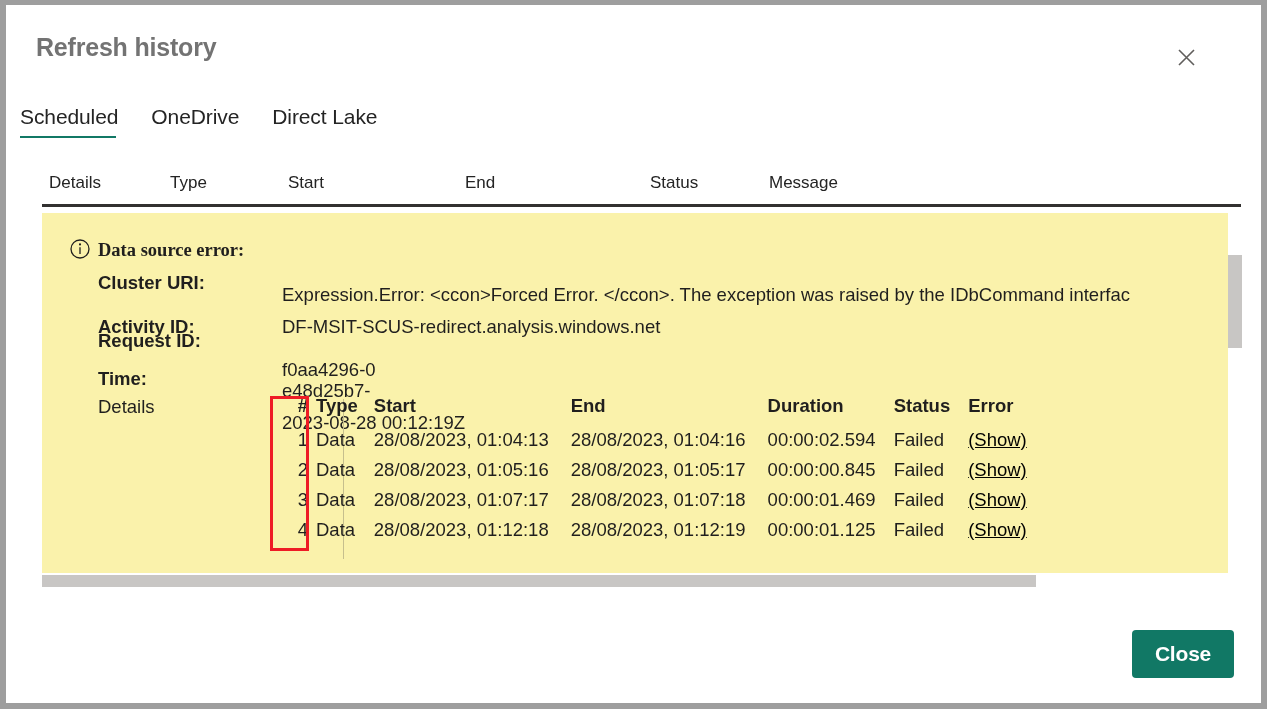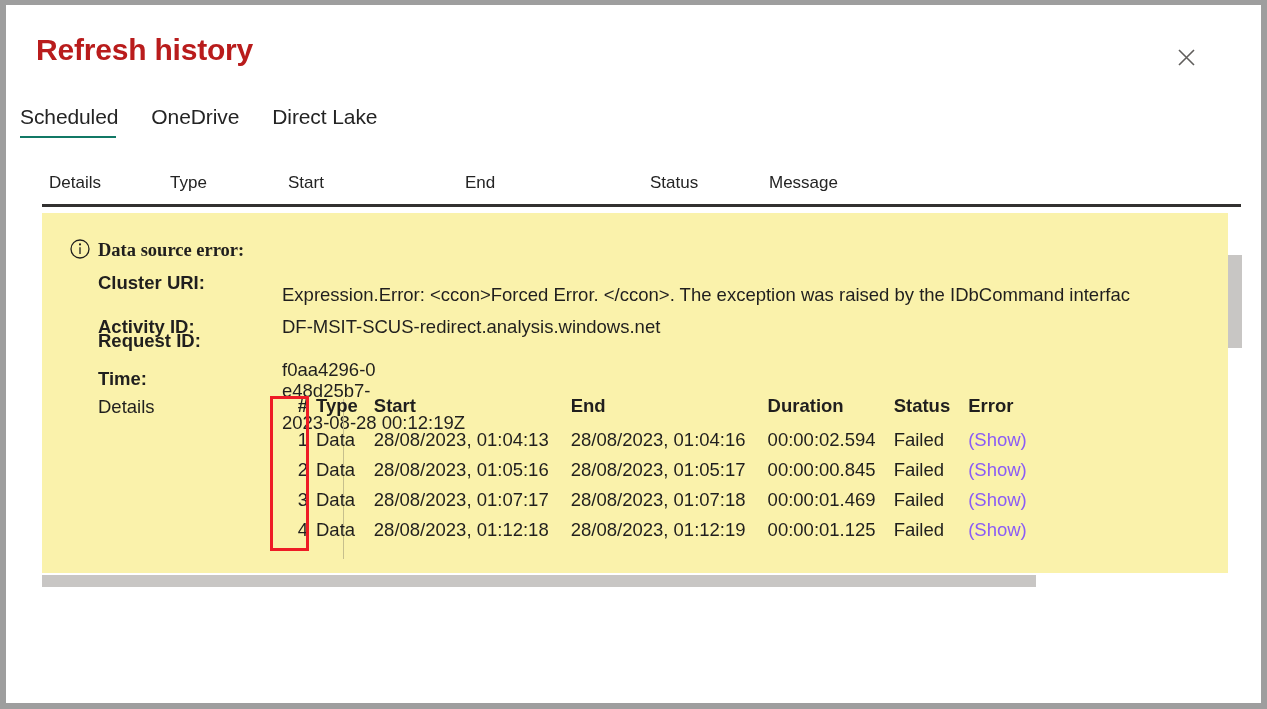--- a/index.html
+++ b/index.html
@@ -34,23 +34,23 @@
     background: #ffffff;
     box-sizing: border-box;
     overflow: hidden;
   }
 
   
   #dialog-title {
     position: absolute;
     left: 30px;
     top: 28px;
-    font-size: 30px;
+    font-size: 25px;
     font-weight: bold;
-    color: #b91c1c;
+    color: #737373;
     letter-spacing: -0.2px;
     white-space: nowrap;
   }
 
   #close-x {
     position: absolute;
     left: 1158px;
     top: 32px;
     width: 44px;
     height: 40px;
@@ -188,21 +188,22 @@
     text-align: right;
     width: 36px;
     padding-right: 8px;
   }
   #details-table th.c-type, #details-table td.c-type { padding-right: 16px; }
   #details-table th.c-start, #details-table td.c-start { padding-right: 22px; }
   #details-table th.c-end, #details-table td.c-end { padding-right: 22px; }
   #details-table th.c-dur, #details-table td.c-dur { padding-right: 18px; }
   #details-table th.c-status, #details-table td.c-status { padding-right: 18px; }
   .show-link {
-    color: #8b5cf6;
+    color: #000000;
+    text-decoration: underline;
     cursor: pointer;
     margin-top: 12px;
   }
 
   
   #num-col-sep {
     position: absolute;
     left: 301px;
     top: 186px;
     width: 1px;
@@ -400,15 +401,16 @@
     <div id="highlight-box"></div>
 
     <div id="v-scrollbar">
       <div id="v-thumb"></div>
     </div>
 
     <div id="h-scrollbar">
       <div id="h-thumb"></div>
     </div>
 
+    <button id="close-button">Close</button>
 
   </div>
 </div>
 
 </body></html>

